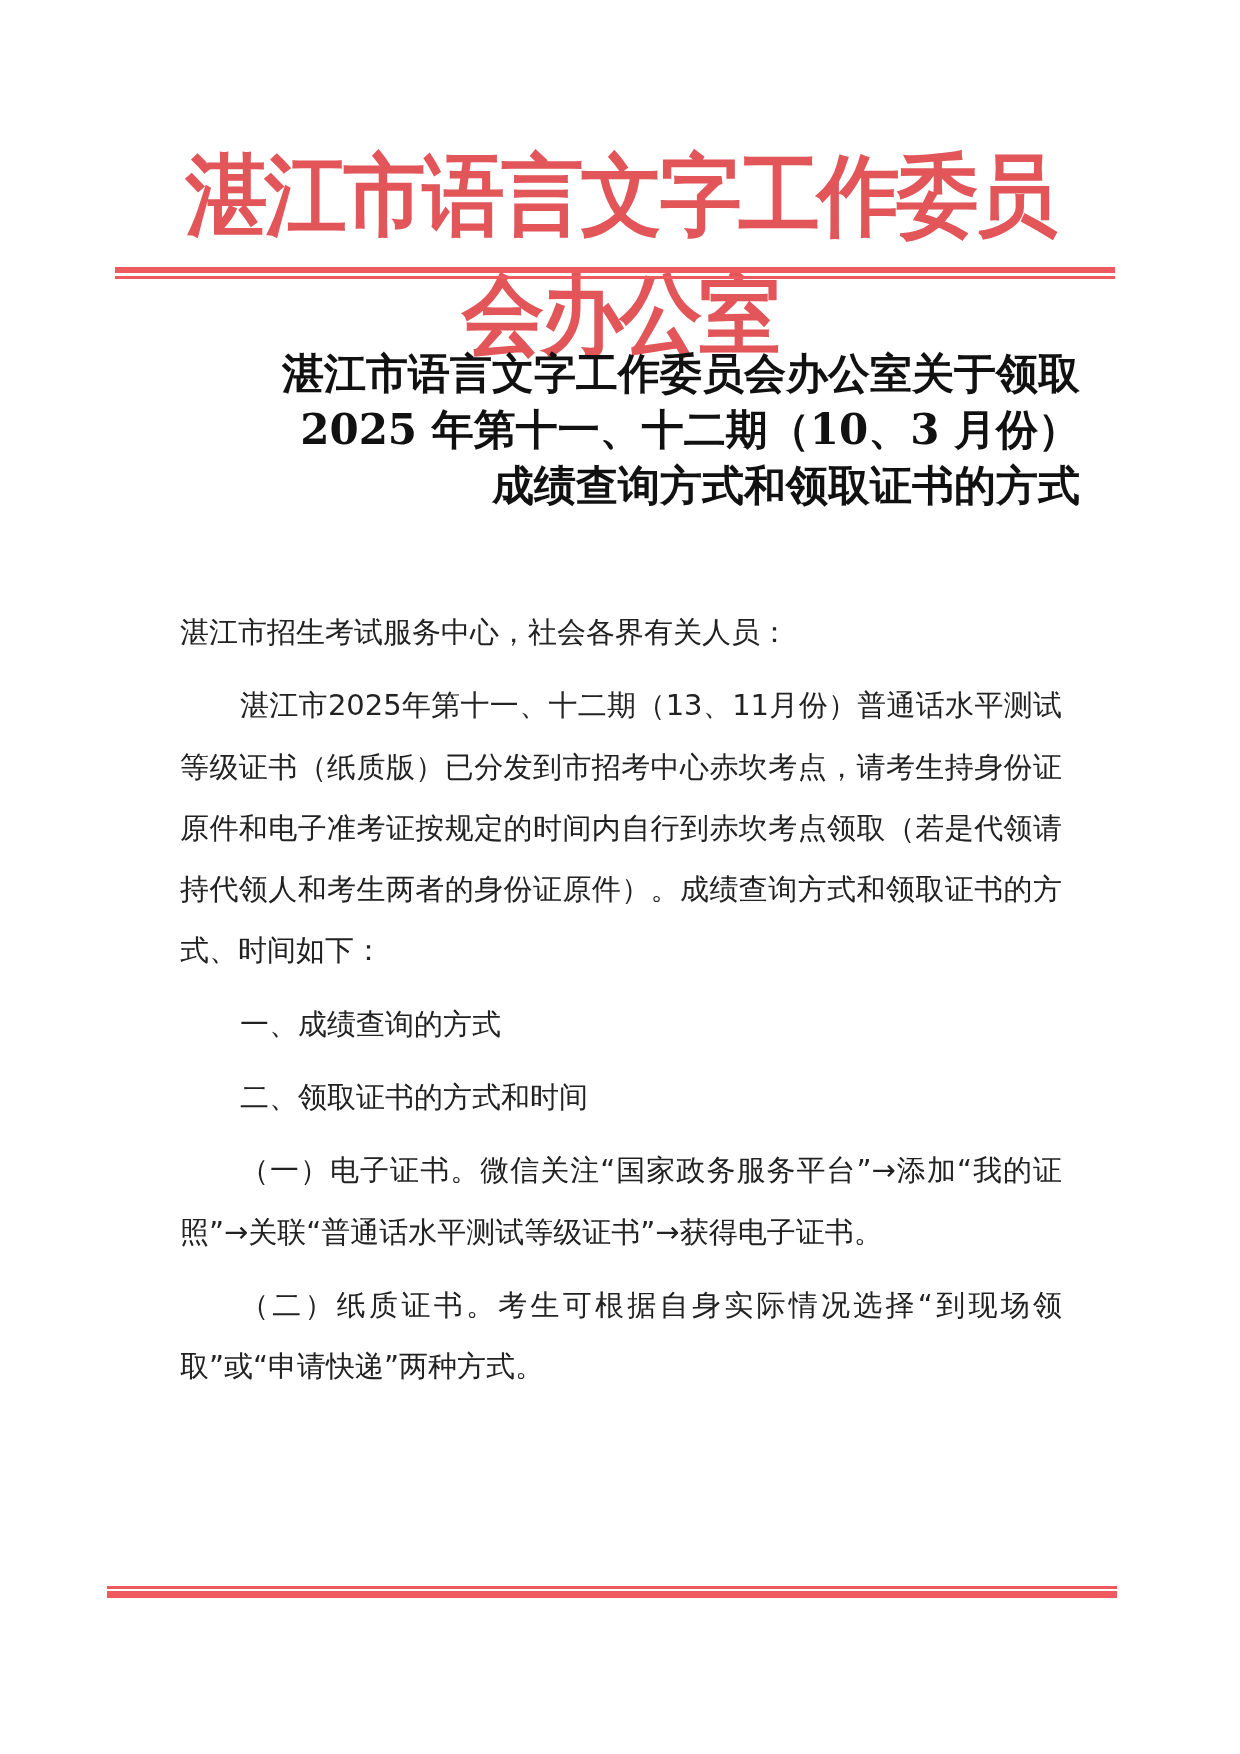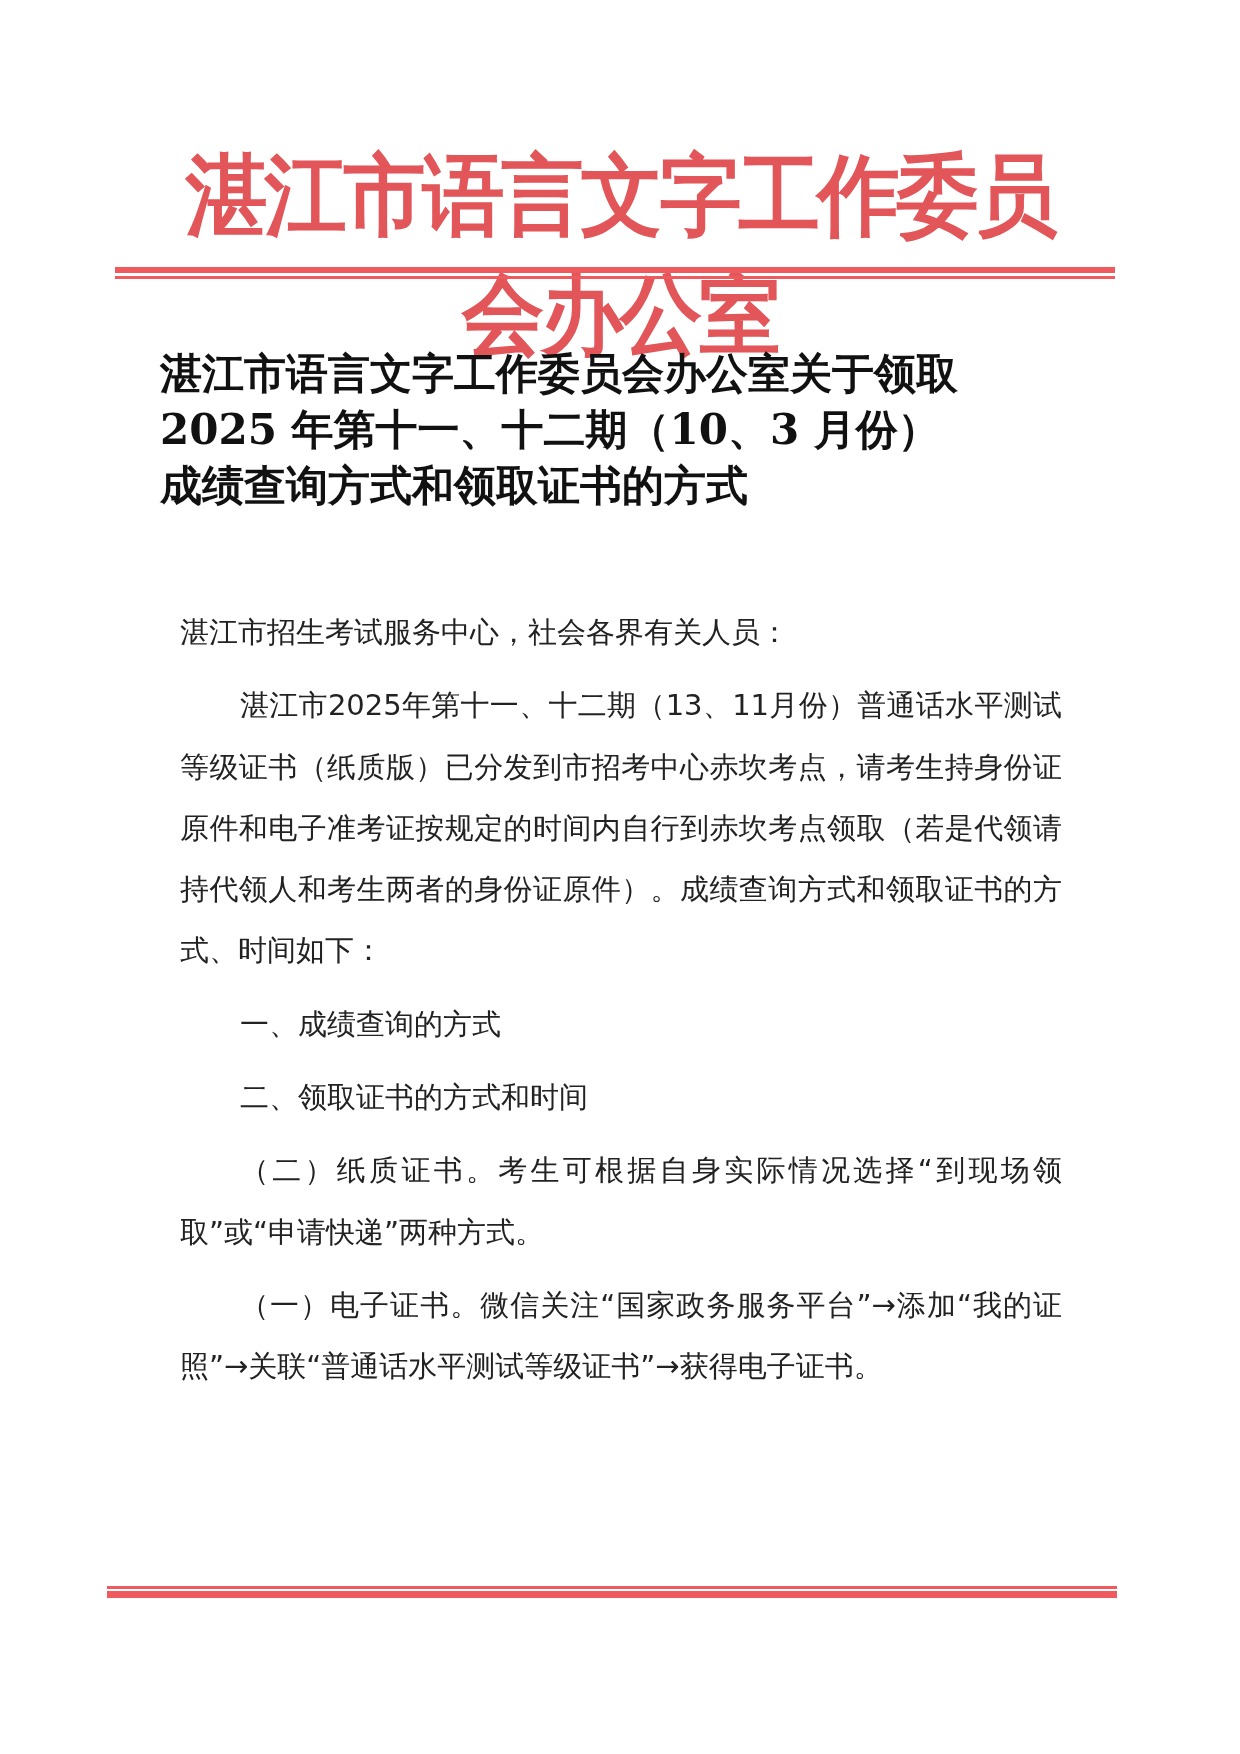--- a/index.html
+++ b/index.html
@@ -16,21 +16,21 @@
     transform: scaleY(1.08);
   }
   .rule { position: absolute; background: #ee5a5d; }
   .rule-top-thick { left: 115px; top: 267px; width: 1000px; height: 6px; }
   .rule-top-thin  { left: 115px; top: 276px; width: 1000px; height: 3px; }
   .rule-bot-thin  { left: 107px; top: 1586px; width: 1010px; height: 3px; }
   .rule-bot-thick { left: 107px; top: 1591px; width: 1010px; height: 7px; }
 
   .doc-title {
     position: absolute; left: 160px; top: 346px; width: 920px;
-    text-align: left; font-weight: bold; font-size: 42px; line-height: 56px;
+    text-align: right; font-weight: bold; font-size: 42px; line-height: 56px;
     font-family: "DejaVu Serif", "Liberation Serif", serif; color: #111;
   }
   .doc-title div { white-space: nowrap; }
 
   .body-text {
     position: absolute; left: 168px; top: 590px; width: 906px;
     font-family: "DejaVu Sans", "Liberation Sans", sans-serif;
     font-size: 29px; line-height: 61.3px; color: #222;
     text-align: justify;
   }
@@ -50,18 +50,18 @@
   <div>湛江市语言文字工作委员会办公室关于领取</div>
   <div>2025 年第十一、十二期（10、3 月份）</div>
   <div>成绩查询方式和领取证书的方式</div>
 </div>
 
 <div class="body-text">
   <p>湛江市招生考试服务中心，社会各界有关人员：</p>
   <p class="indent">湛江市2025年第十一、十二期（13、11月份）普通话水平测试等级证书（纸质版）已分发到市招考中心赤坎考点，请考生持身份证原件和电子准考证按规定的时间内自行到赤坎考点领取（若是代领请持代领人和考生两者的身份证原件）。成绩查询方式和领取证书的方式、时间如下：</p>
   <p class="heading">一、成绩查询的方式</p>
   <p class="heading">二、领取证书的方式和时间</p>
+  <p class="indent">（一）电子证书。微信关注“国家政务服务平台”→添加“我的证照”→关联“普通话水平测试等级证书”→获得电子证书。</p>
   <p class="indent">（二）纸质证书。考生可根据自身实际情况选择“到现场领取”或“申请快递”两种方式。</p>
-  <p class="indent">（一）电子证书。微信关注“国家政务服务平台”→添加“我的证照”→关联“普通话水平测试等级证书”→获得电子证书。</p>
 </div>
 
 <div class="rule rule-bot-thin"></div>
 <div class="rule rule-bot-thick"></div>
 
 </body></html>

